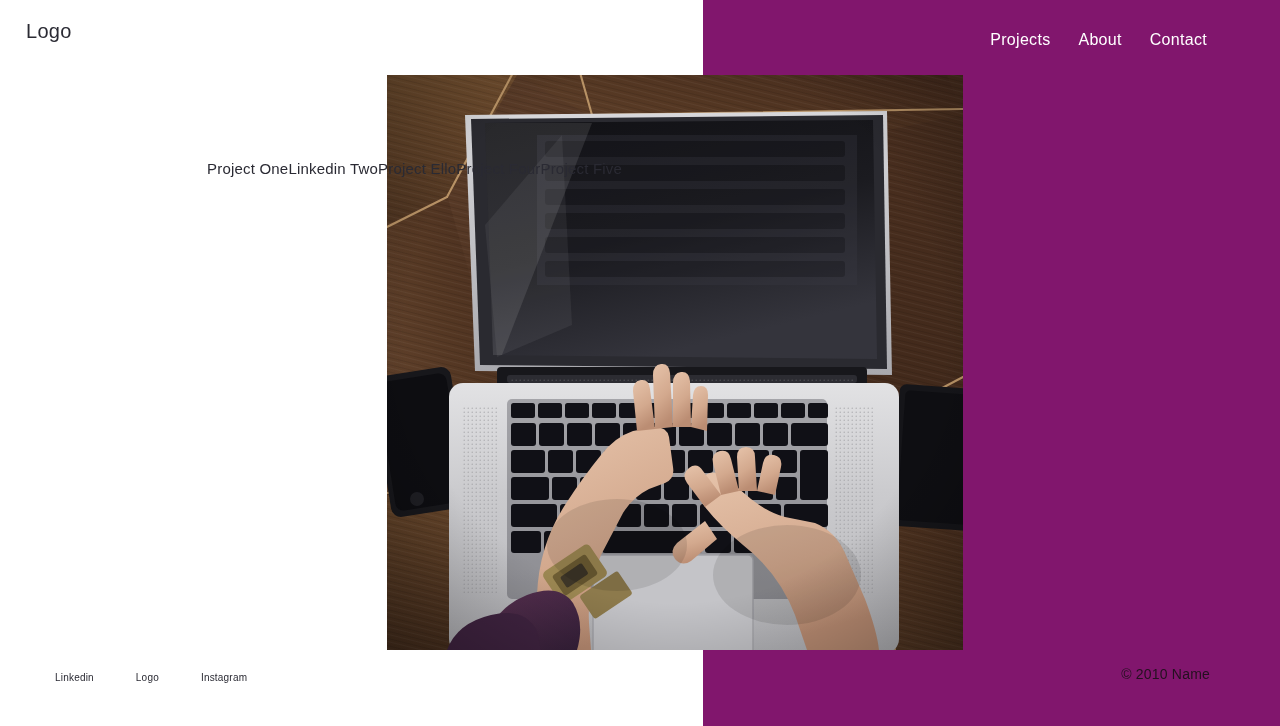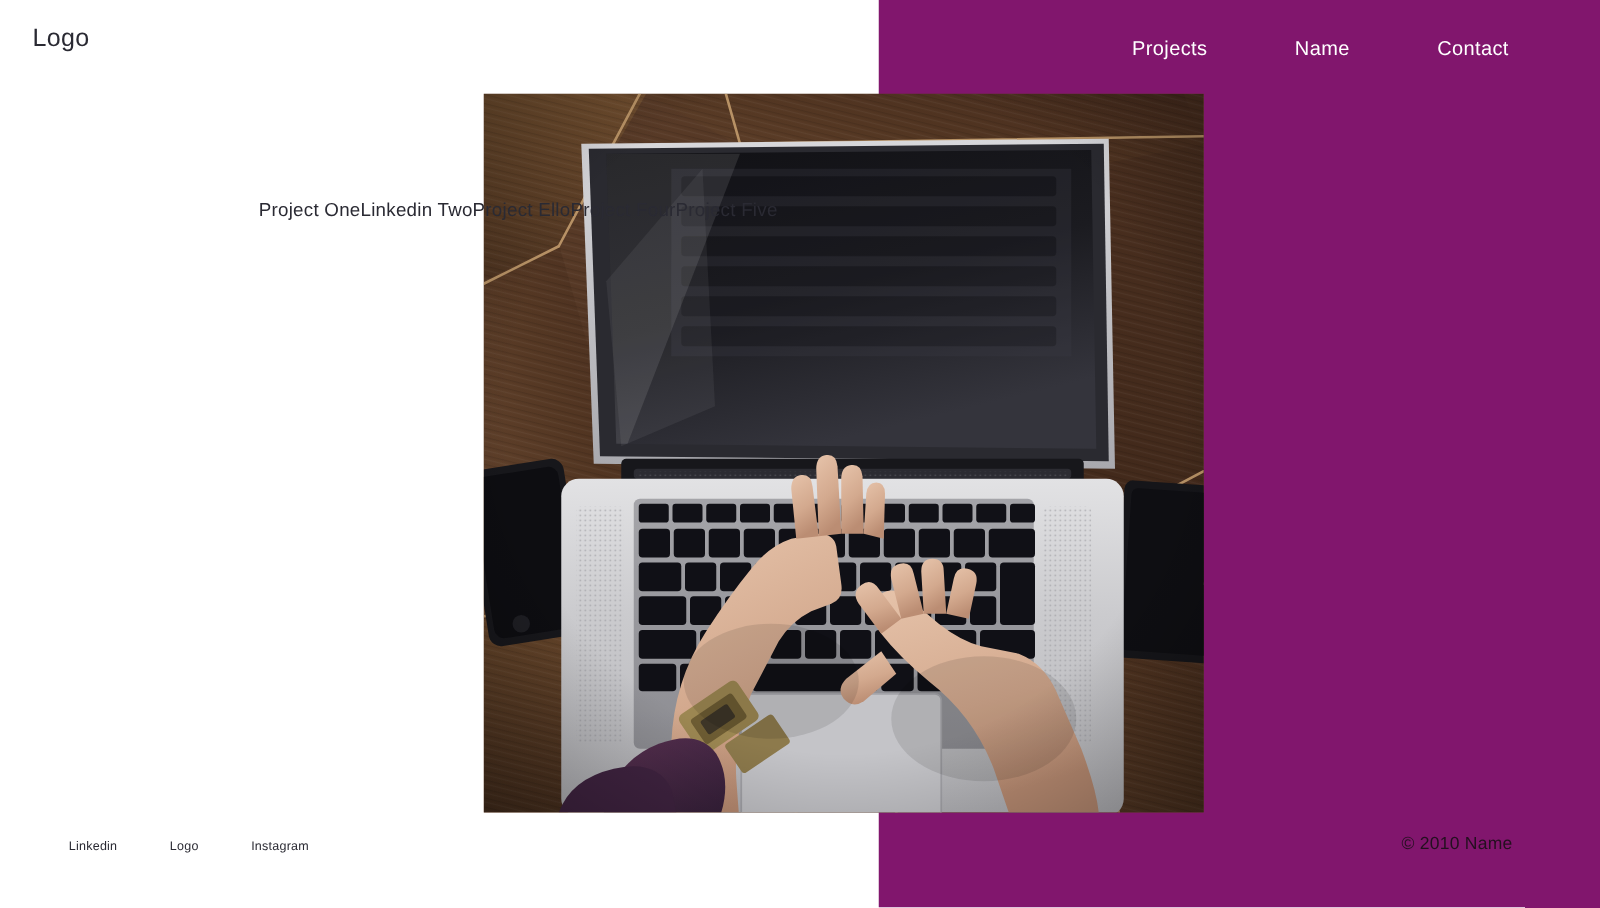--- a/index.html
+++ b/index.html
@@ -30,21 +30,21 @@
     font-weight:400;
     letter-spacing:.3px;
     color:#2a2a33;
     z-index:5;
   }
   .nav{
     position:absolute;
     right:73px; top:31px;
     display:flex;
     align-items:center;
-    gap:70px;
+    gap:28px;
     z-index:5;
   }
   .nav-link{
     font-size:16px;
     color:#ffffff;
     letter-spacing:.3px;
     text-decoration:none;
     white-space:nowrap;
     cursor:pointer;
   }
@@ -112,21 +112,21 @@
 </style>
 </head>
 <body>
 
 <div class="panel-purple"></div>
 
 <div class="logo">Logo</div>
 
 <nav class="nav">
   <a class="nav-link" href="#">Projects</a>
-  <a class="nav-link" href="#">Name</a>
+  <a class="nav-link" href="#">About</a>
   <a class="nav-link" href="#">Contact</a>
 </nav>
 
 <div class="project-list">
   <a class="project-item is-offset" href="#">Project One</a>
   <a class="project-item" href="#">Linkedin Two</a>
   <a class="project-item" href="#">Project Ello</a>
   <a class="project-item" href="#">Project Four</a>
   <a class="project-item" href="#">Project Five</a>
 </div>

